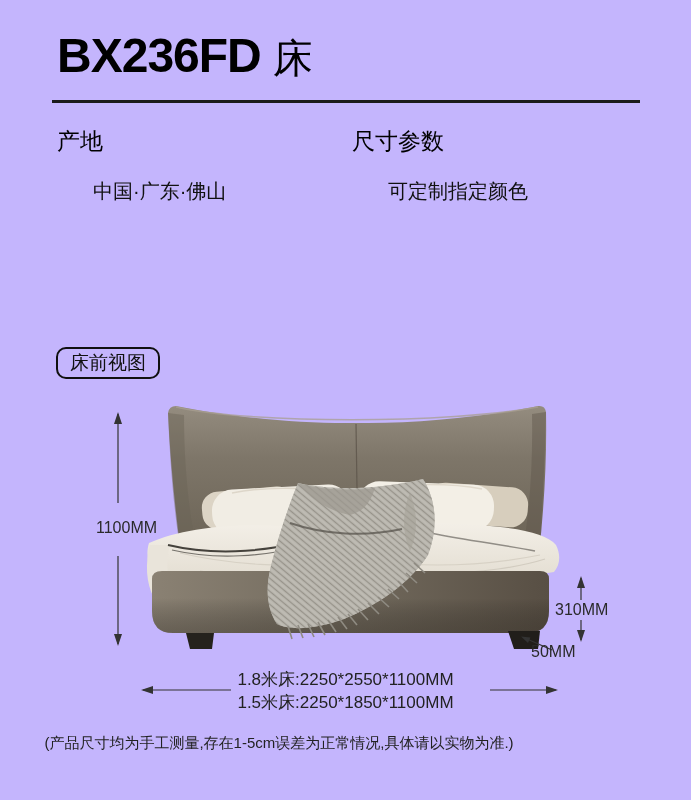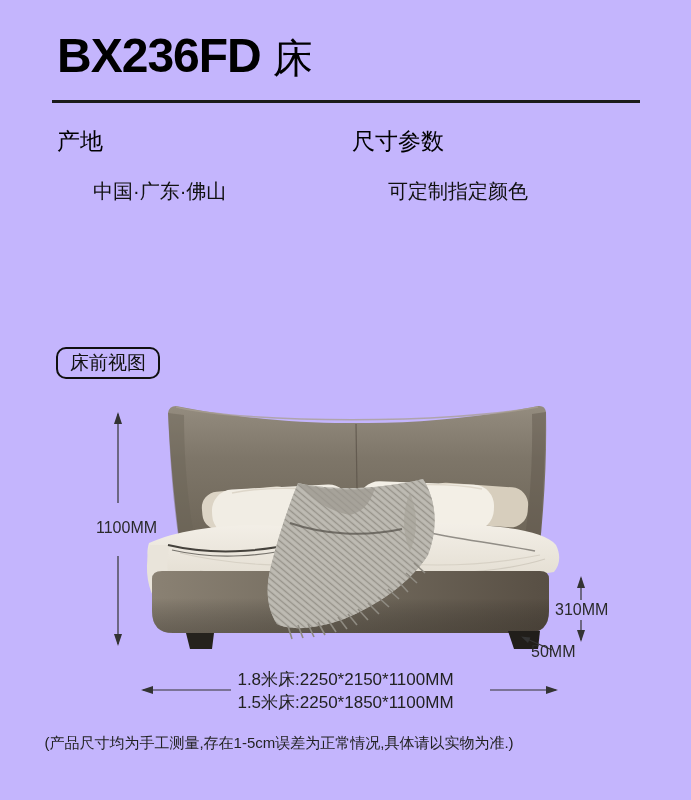--- a/index.html
+++ b/index.html
@@ -217,18 +217,18 @@
       <polygon points="521,636.5 530.4,637.5 528,642.9"></polygon>
       <polygon points="153,686 141,690 153,694"></polygon>
       <polygon points="546,686 558,690 546,694"></polygon>
     </g>
   </svg>
 
   <div class="abs dim dim-height">1100MM</div>
   <div class="abs dim dim-base">310MM</div>
   <div class="abs dim dim-leg">50MM</div>
 
-  <div class="abs size-line">1.8米床:2250*2150*1100MM</div>
+  <div class="abs size-line">1.8米床:2250*2550*1100MM</div>
   <div class="abs size-line l2">1.5米床:2250*1850*1100MM</div>
 
   <div class="abs footnote">(产品尺寸均为手工测量,存在1-5cm误差为正常情况,具体请以实物为准.)</div>
 
 </div>
 
 </body></html>

